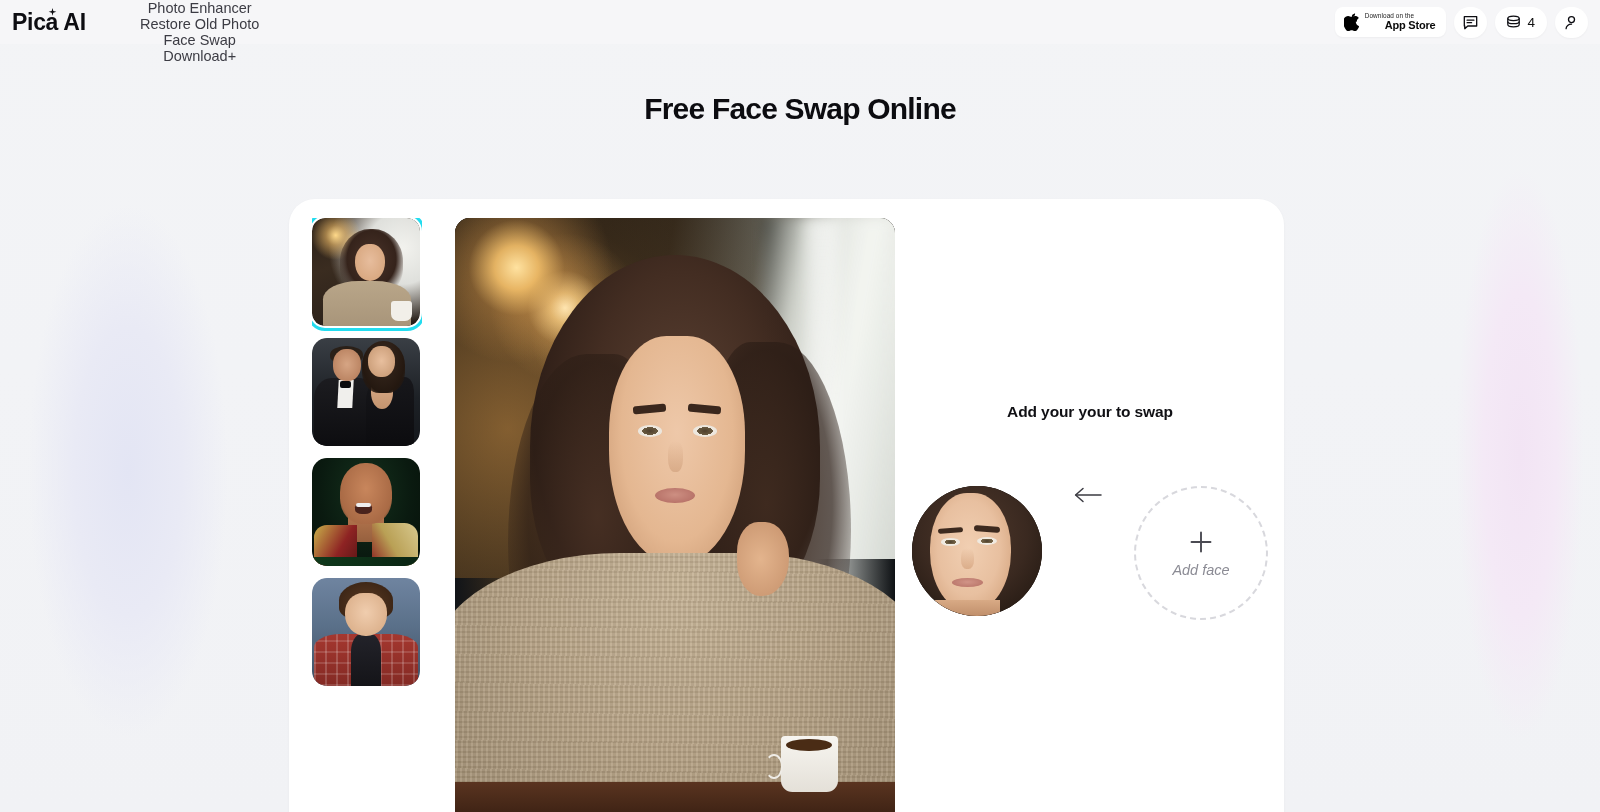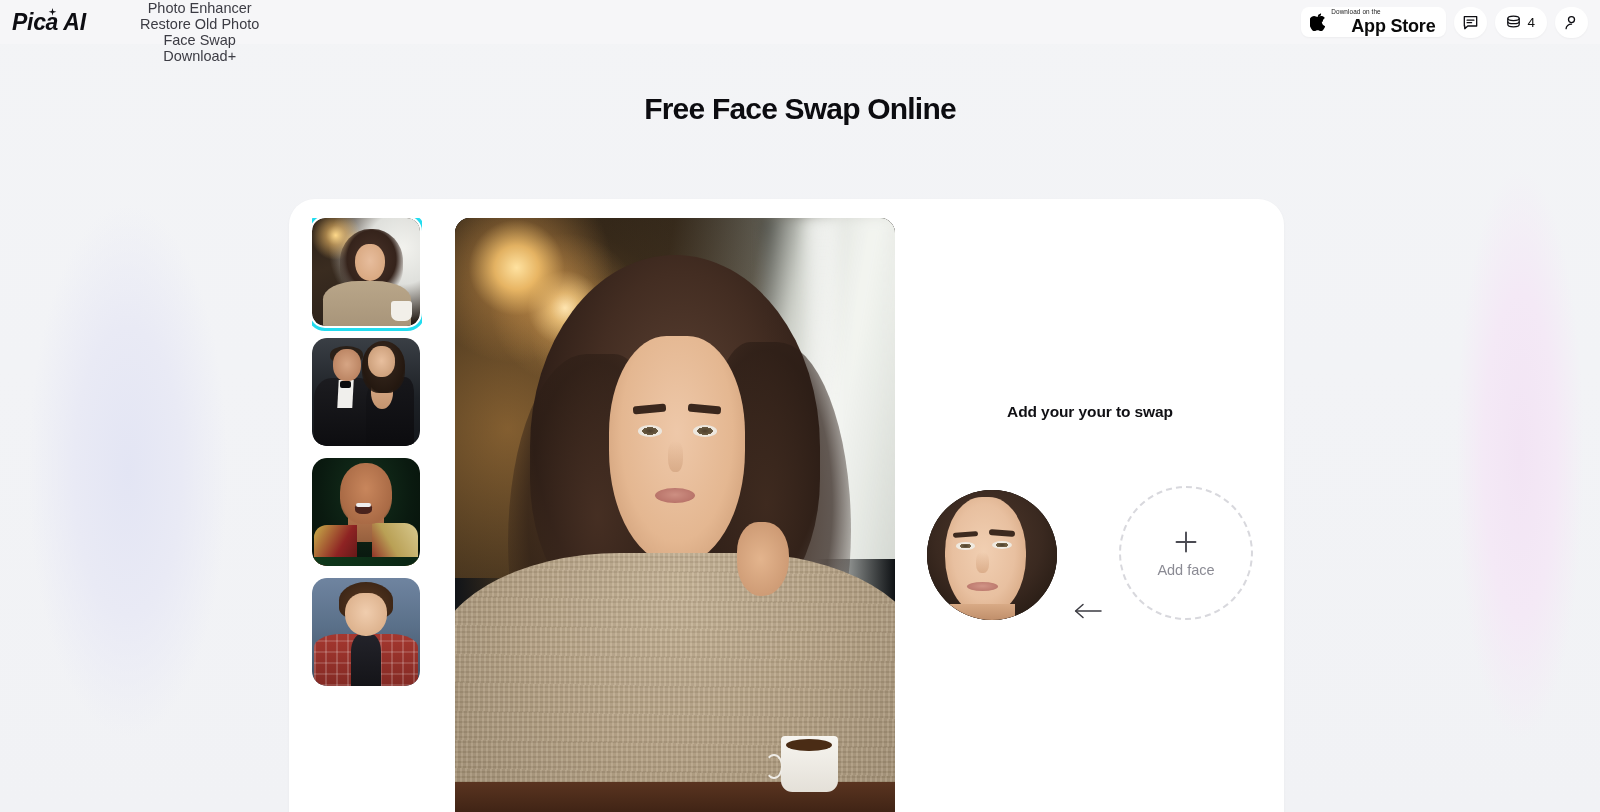--- a/index.html
+++ b/index.html
@@ -24,21 +24,20 @@
     position: absolute; top: 0; left: 0;
     width: 1600px; height: 44px;
     background: #f6f6f8;
     display: flex; align-items: center;
     z-index: 20;
   }
   .logo {
     position: absolute; left: 12px; top: 8px;
     display: flex; align-items: center;
     height: 28px;
-    font-style: italic;
   }
   .logo-text {
     font-size: 23px; font-weight: 700; letter-spacing: -0.3px;
     color: #0d0d12; line-height: 1;
     position: relative;
   }
   .logo-spark {
     position: absolute; left: 36px; top: 0px;
     width: 9px; height: 9px;
     color: #0d0d12;
@@ -62,21 +61,21 @@
   .appstore-btn {
     display: flex; align-items: center; gap: 6px;
     background: #fff; border-radius: 8px;
     height: 30px; padding: 0 11px 0 9px;
     cursor: pointer;
     box-shadow: 0 1px 2px rgba(0,0,0,0.04);
   }
   .apple-glyph { width: 15px; height: 18px; color: #000; display:block; }
   .appstore-txt { display: flex; flex-direction: column; line-height: 1; }
   .appstore-small { font-size: 6.4px; color: #1a1a1a; letter-spacing: 0.1px; }
-  .appstore-big { font-size: 18px; font-weight: 700; color: #0a0a0a; letter-spacing: -0.2px; margin-top: 1px; margin-left: 20px; }
+  .appstore-big { font-size: 11px; font-weight: 700; color: #0a0a0a; letter-spacing: -0.2px; margin-top: 1px; margin-left: 20px; }
   .icon-pill {
     background: #fff; border-radius: 16px;
     height: 31px; min-width: 31px;
     display: flex; align-items: center; justify-content: center;
     cursor: pointer; padding: 0 8px;
     box-shadow: 0 1px 2px rgba(0,0,0,0.04);
   }
   .icon-pill.credits { padding: 0 12px 0 10px; gap: 5px; }
   .credit-count { font-size: 13.5px; color: #111; font-weight: 400; }
 
@@ -276,21 +275,21 @@
     width: 342px; height: 620px;
     display: flex; flex-direction: column; align-items: center;
   }
   .panel-title {
     margin-top: 185px;
     font-size: 15.5px; font-weight: 700; color: #101014;
     letter-spacing: -0.1px;
   }
   .swap-row {
     margin-top: 65px;
-    display: flex; align-items: flex-end; gap: 0;
+    display: flex; align-items: flex-start; gap: 15px; font-style: italic;
   }
   .face-circle {
     width: 130px; height: 130px; border-radius: 50%;
     overflow: hidden; position: relative; cursor: pointer;
     background:#2c2420; flex: 0 0 130px;
   }
   .fc-bg { position:absolute; inset:0; background: linear-gradient(135deg,#2a2219 0%, #1d1814 40%, #332922 100%); }
   .fc-hair { position:absolute; left:-12%; top:-12%; width:124%; height:118%;
     background: radial-gradient(ellipse at 48% 42%, #4e382b 0%, #3a2920 45%, #221811 78%, rgba(30,20,14,0) 95%);
     border-radius: 50%; }

